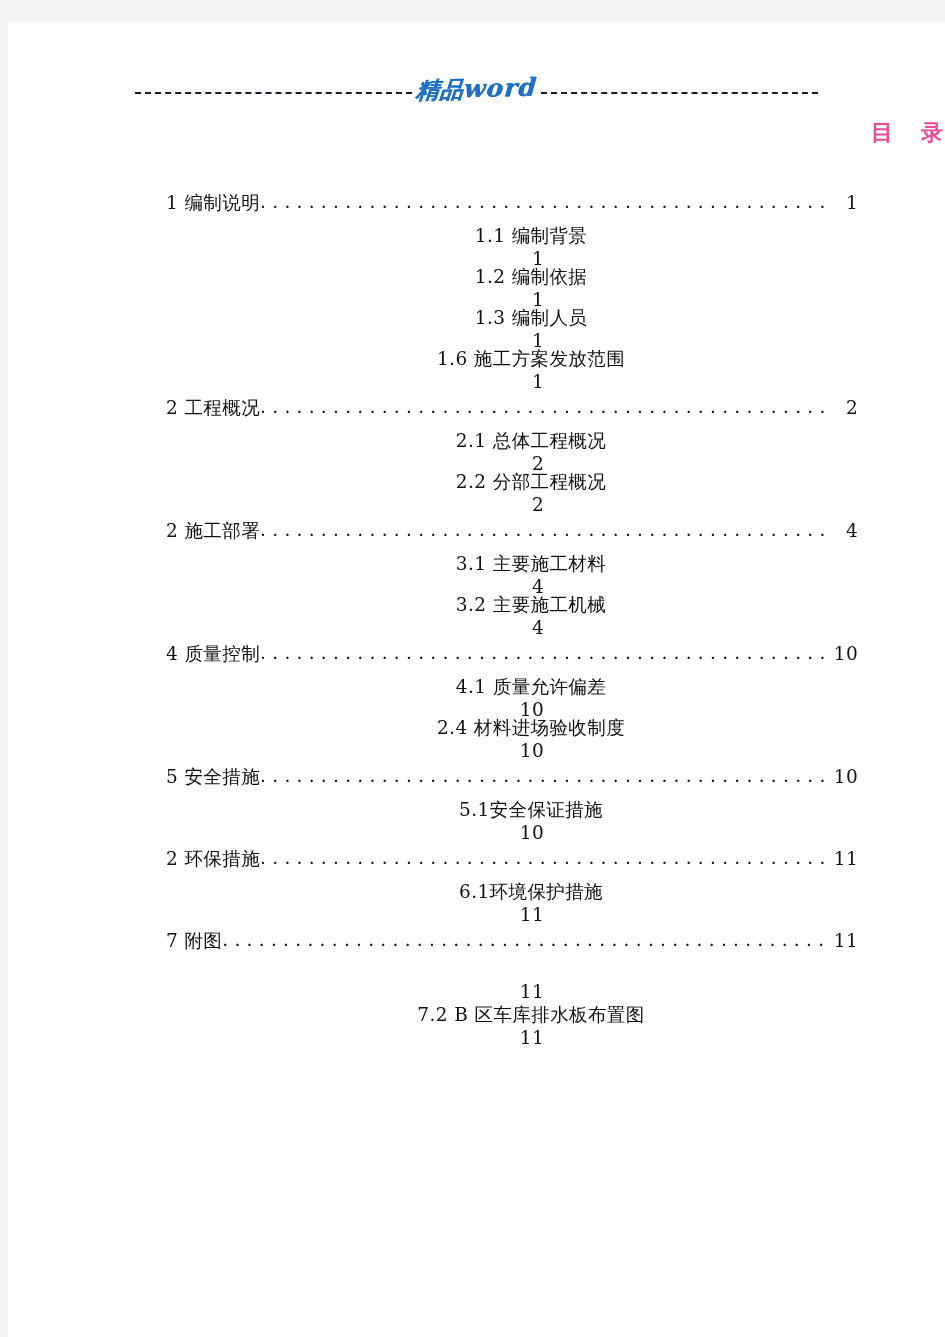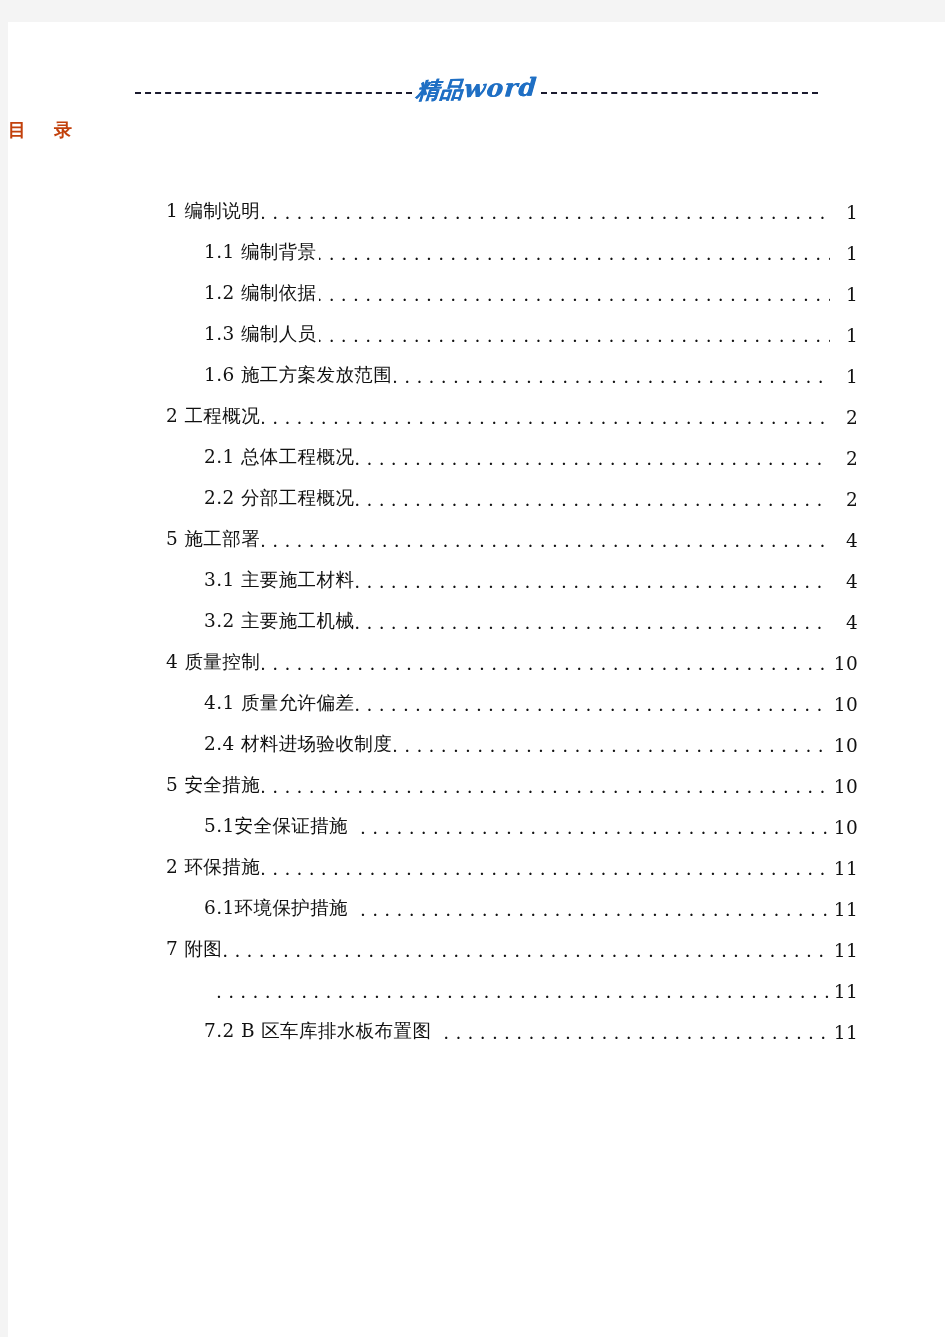--- a/index.html
+++ b/index.html
@@ -59,46 +59,46 @@
     text-shadow: 0.5px 0 0 #1f6fc4;
   }
   .brand-cn { font-family: "DejaVu Sans", "Liberation Sans", sans-serif; font-size: 23px; }
 
   
   .doc-title {
     position: absolute;
     left: 0;
     top: 96px;
     width: 937px;
-    text-align: left;
-    font-family: "DejaVu Serif", "Liberation Serif", serif;
-    font-size: 18px;
+    text-align: right;
+    font-family: "DejaVu Serif", "Liberation Serif", serif;
+    font-size: 22px;
     font-weight: bold;
-    color: #c2410c;
+    color: #ec4899;
     letter-spacing: 2px;
   }
   .doc-title .gap { display: inline-block; width: 26px; }
 
   
   .toc {
     position: absolute;
     left: 150px;
     top: 160px;
     width: 700px;
   }
   .toc-row {
     display: flex;
-    align-items: flex-end;
+    align-items: center;
     height: 41px;
     font-size: 18.5px;
     color: #111111;
     white-space: nowrap;
   }
   .toc-row.lvl1 { padding-left: 8px; }
-  .toc-row.lvl2 { padding-left: 46px; }
+  .toc-row.lvl2 { padding-left: 46px; flex-direction: column; }
 
   .toc-label {
     flex: 0 0 auto;
     letter-spacing: 0.4px;
     font-family: "DejaVu Serif", "Liberation Serif", serif;
   }
   .toc-dots {
     flex: 1 1 auto;
     overflow: hidden;
     height: 1em;
@@ -174,21 +174,21 @@
         <span class="toc-label">2.1 总体工程概况</span>
         <span class="toc-dots"></span>
         <span class="toc-page">2</span>
       </div>
       <div class="toc-row lvl2">
         <span class="toc-label">2.2 分部工程概况</span>
         <span class="toc-dots"></span>
         <span class="toc-page">2</span>
       </div>
       <div class="toc-row lvl1">
-        <span class="toc-label">5 施工部署</span>
+        <span class="toc-label">2 施工部署</span>
         <span class="toc-dots"></span>
         <span class="toc-page">4</span>
       </div>
       <div class="toc-row lvl2">
         <span class="toc-label">3.1 主要施工材料</span>
         <span class="toc-dots"></span>
         <span class="toc-page">4</span>
       </div>
       <div class="toc-row lvl2">
         <span class="toc-label">3.2 主要施工机械</span>

